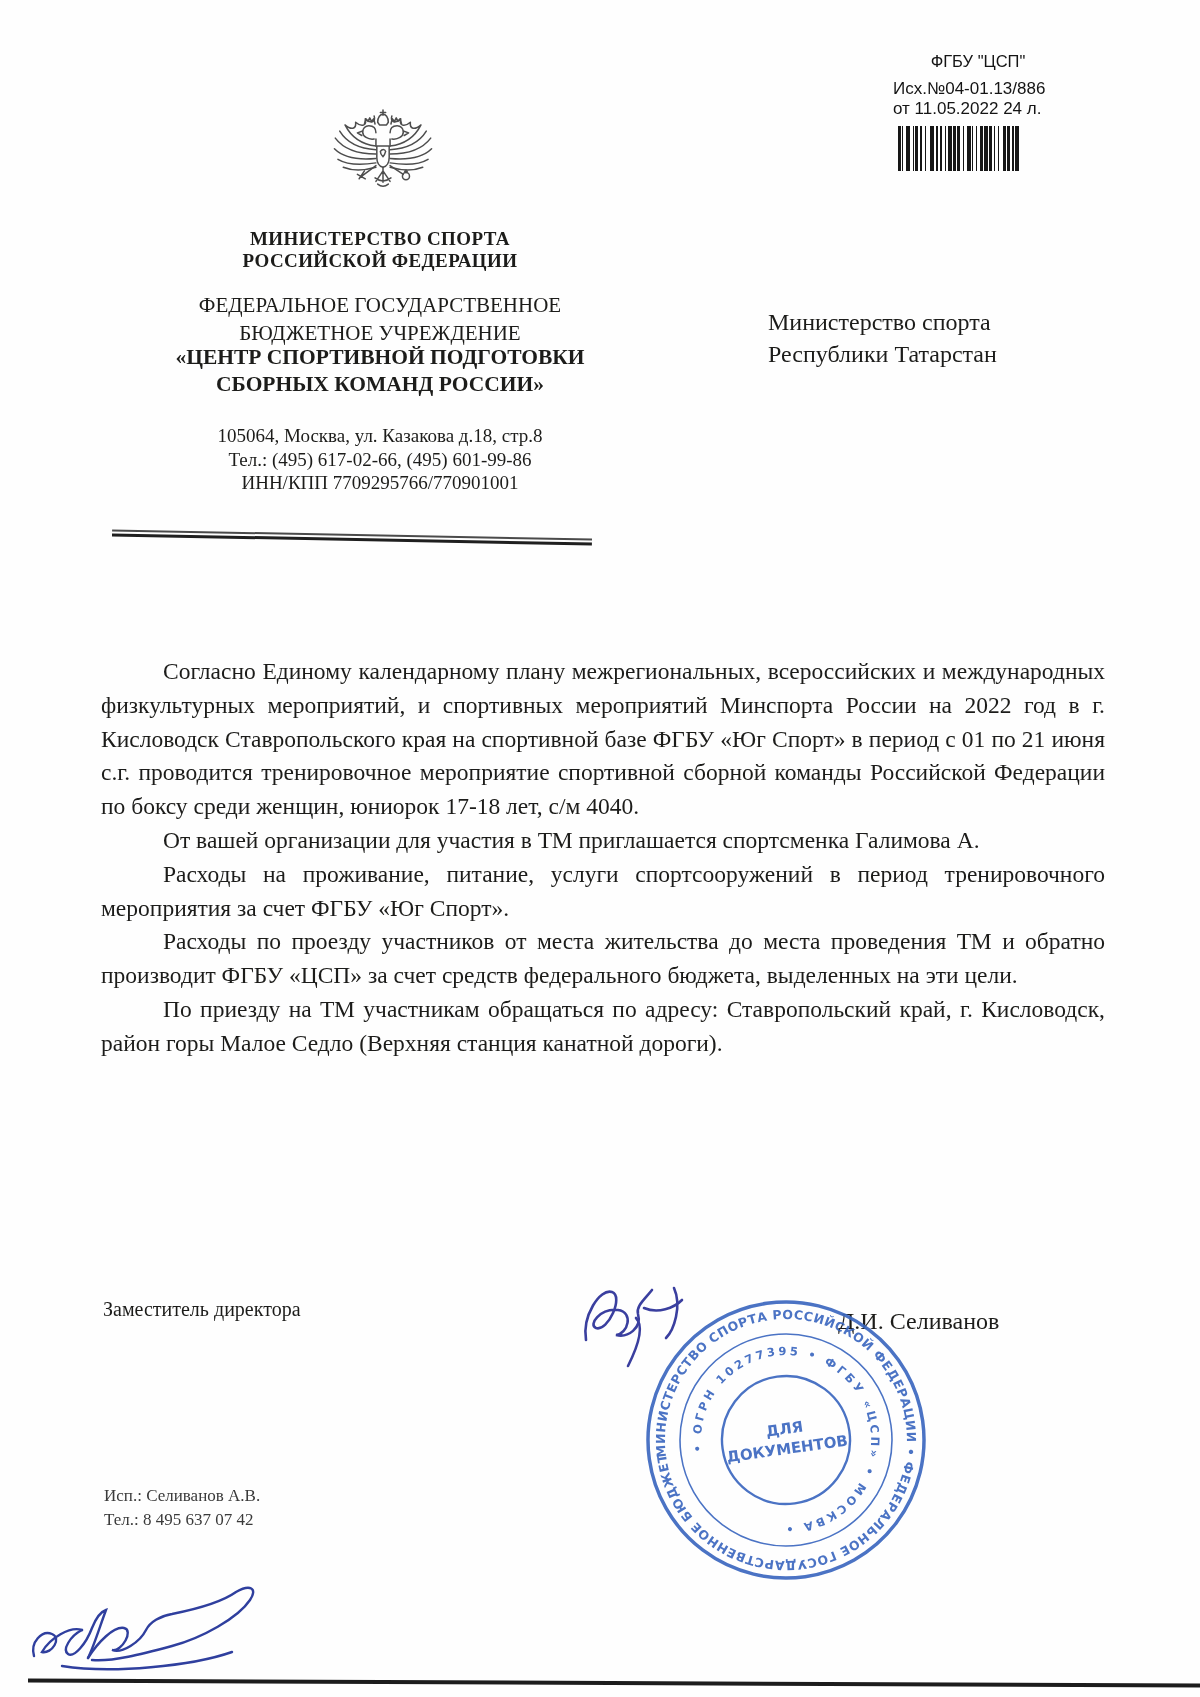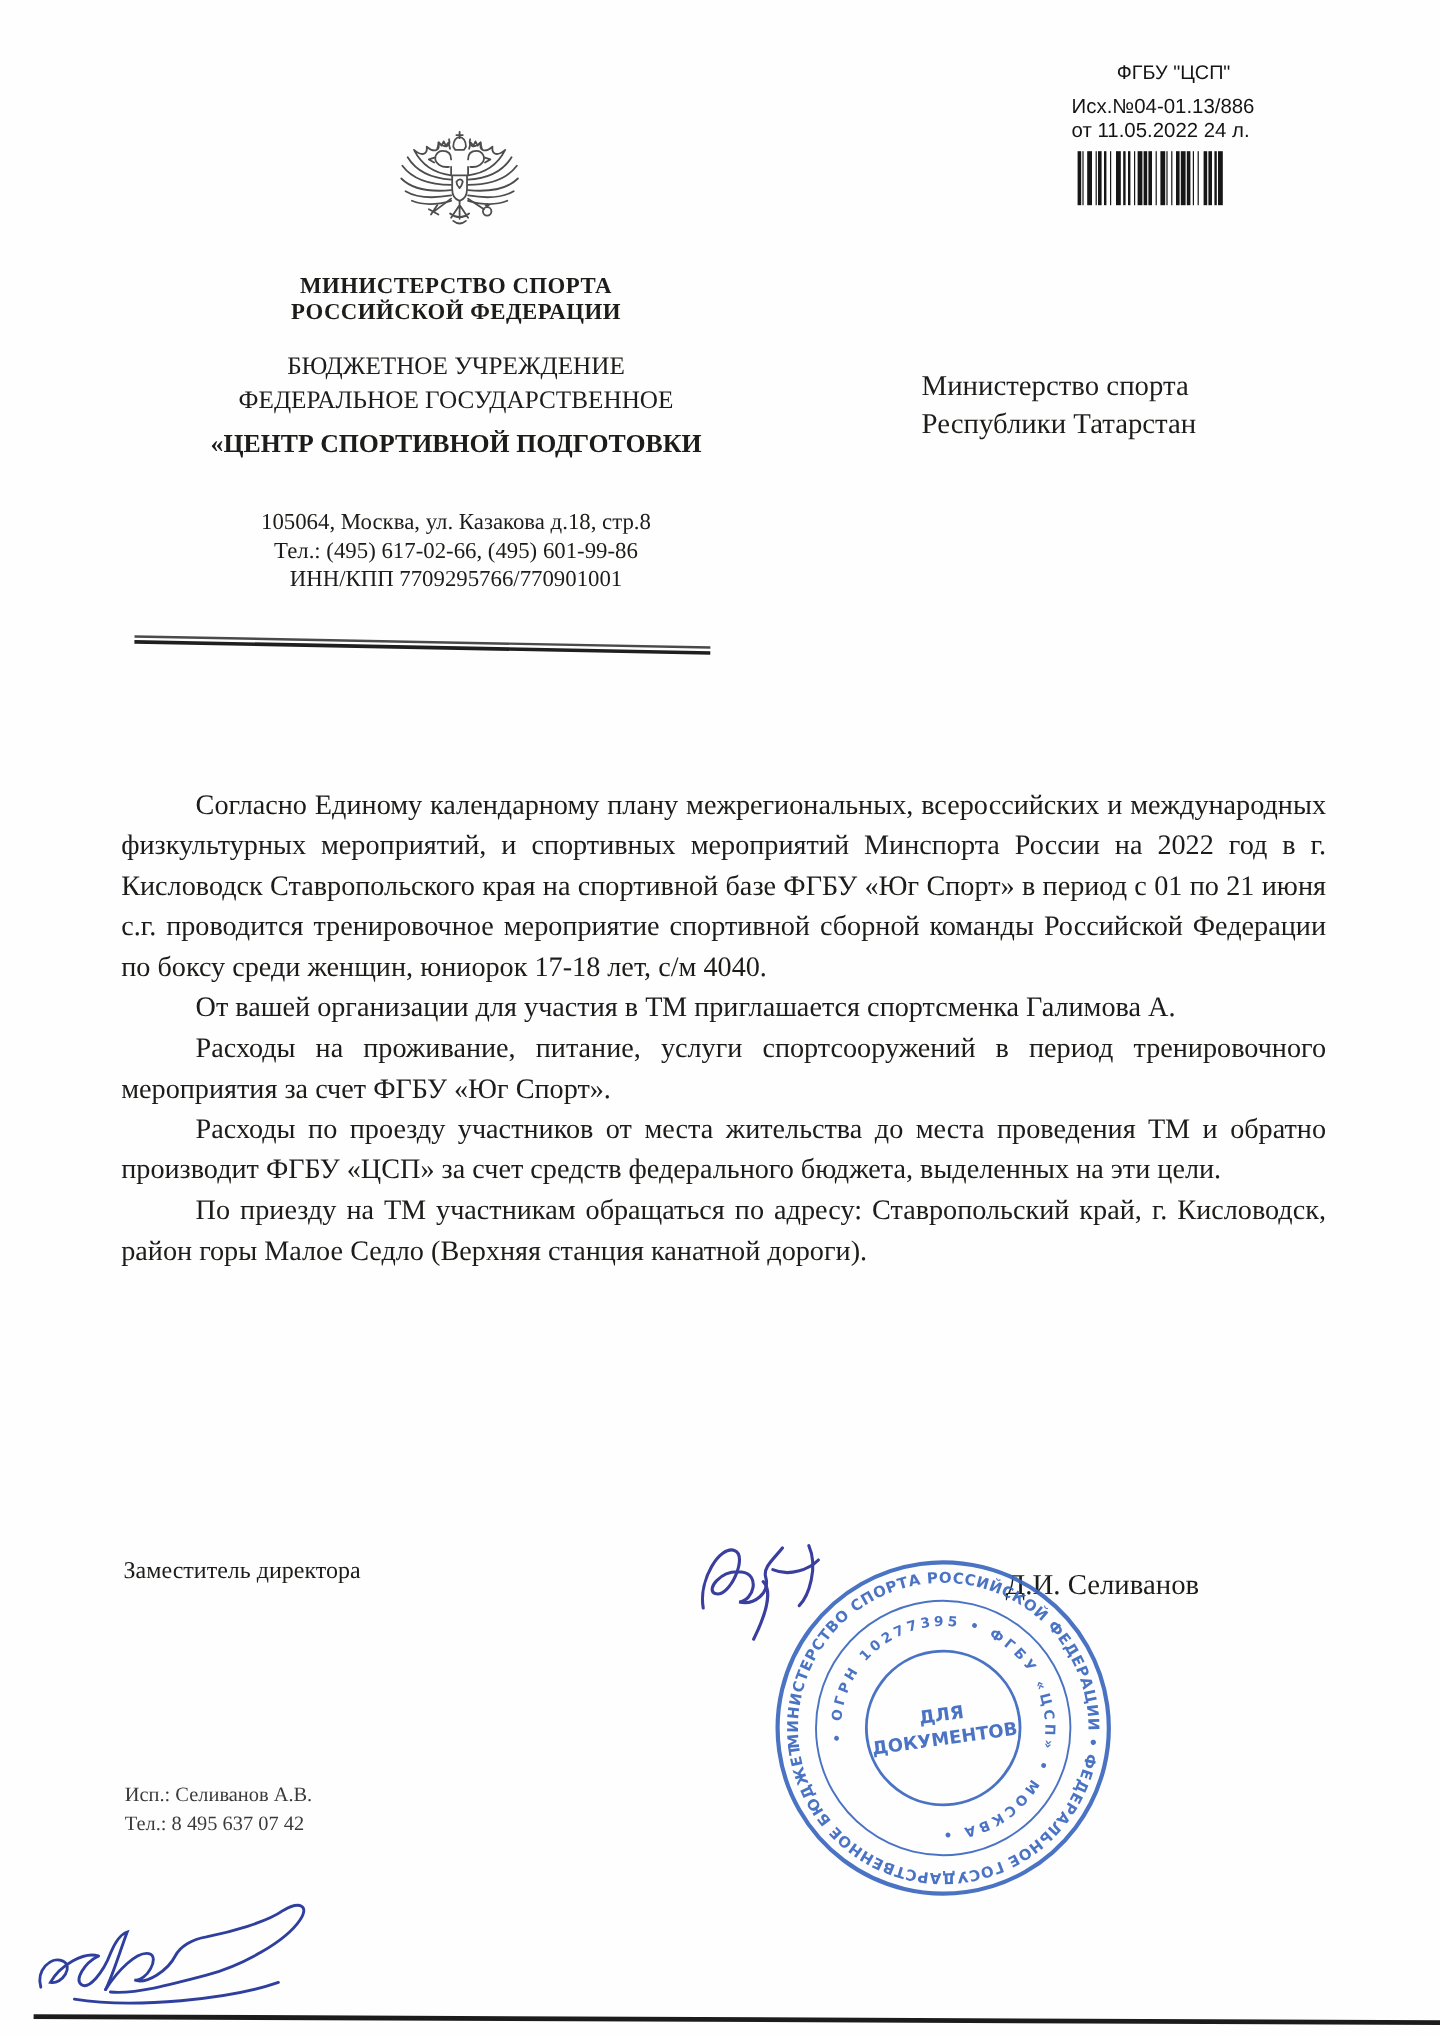--- a/index.html
+++ b/index.html
@@ -10,21 +10,21 @@
   .sans{font-family:"Liberation Sans",sans-serif;}
   .u{text-decoration:underline;}
   
   .reg{left:893px;top:52px;width:170px;text-align:center;font-size:16.5px;color:#141414;line-height:1.1;}
   .reg .num{margin-top:9px;text-align:left;font-size:17px;line-height:1.15;}
   .barcode{left:898px;top:126px;width:154px;height:45px;display:flex;align-items:stretch;}
   .barcode span{display:block;height:100%;}
   
   .ministry{left:160px;top:228px;width:440px;font-weight:bold;font-size:19px;line-height:22px;letter-spacing:.4px;}
   .orgname{left:115px;top:291px;width:530px;font-size:21px;line-height:28px;}
-  .orgbold{left:115px;top:357px;width:530px;font-weight:bold;font-size:21.5px;line-height:27px;}
+  .orgbold{left:115px;top:344px;width:530px;font-weight:bold;font-size:21.5px;line-height:27px;}
   .addr{left:115px;top:424px;width:530px;font-size:19px;line-height:23.5px;}
   .rule{left:112px;top:534px;width:480px;transform:rotate(1.1deg);}
   .rule .r1{height:1.5px;background:#4a4a4a;margin-bottom:2px;}
   .rule .r2{height:3px;background:#1f1f1f;}
   .recipient{left:768px;top:306px;width:300px;font-size:24px;line-height:32px;}
   
   .bodytext{left:101px;top:655px;width:1004px;font-size:23.5px;line-height:33.8px;text-align:justify;}
   .bodytext p{margin:0;text-indent:62px;}
   .signtitle{left:103px;top:1298px;font-size:20px;}
   .signname{left:838px;top:1308px;font-size:24px;}
@@ -130,25 +130,26 @@
       <circle cx="86" cy="76" r="4"></circle>
       <path d="M86 72 v-3 M84.5 70.5 h3"></path>
     </g>
   </svg>
 
   <div class="abs ministry center">
     <div>МИНИСТЕРСТВО СПОРТА</div>
     <div>РОССИЙСКОЙ ФЕДЕРАЦИИ</div>
   </div>
   <div class="abs orgname center">
+    <div>ФЕДЕРАЛЬНОЕ ГОСУДАРСТВЕННОЕ</div>
     <div>БЮДЖЕТНОЕ УЧРЕЖДЕНИЕ</div>
-    <div>ФЕДЕРАЛЬНОЕ ГОСУДАРСТВЕННОЕ</div>
   </div>
   <div class="abs orgbold center">
     <div>«ЦЕНТР СПОРТИВНОЙ ПОДГОТОВКИ</div>
+    <div>СБОРНЫХ КОМАНД РОССИИ»</div>
   </div>
   <div class="abs addr center">
     <div>105064, Москва, ул. Казакова д.18, стр.8</div>
     <div>Тел.: (495) 617-02-66, (495) 601-99-86</div>
     <div>ИНН/КПП 7709295766/770901001</div>
   </div>
   <div class="abs rule">
       <div class="r1"></div>
       <div class="r2"></div>
     </div>

